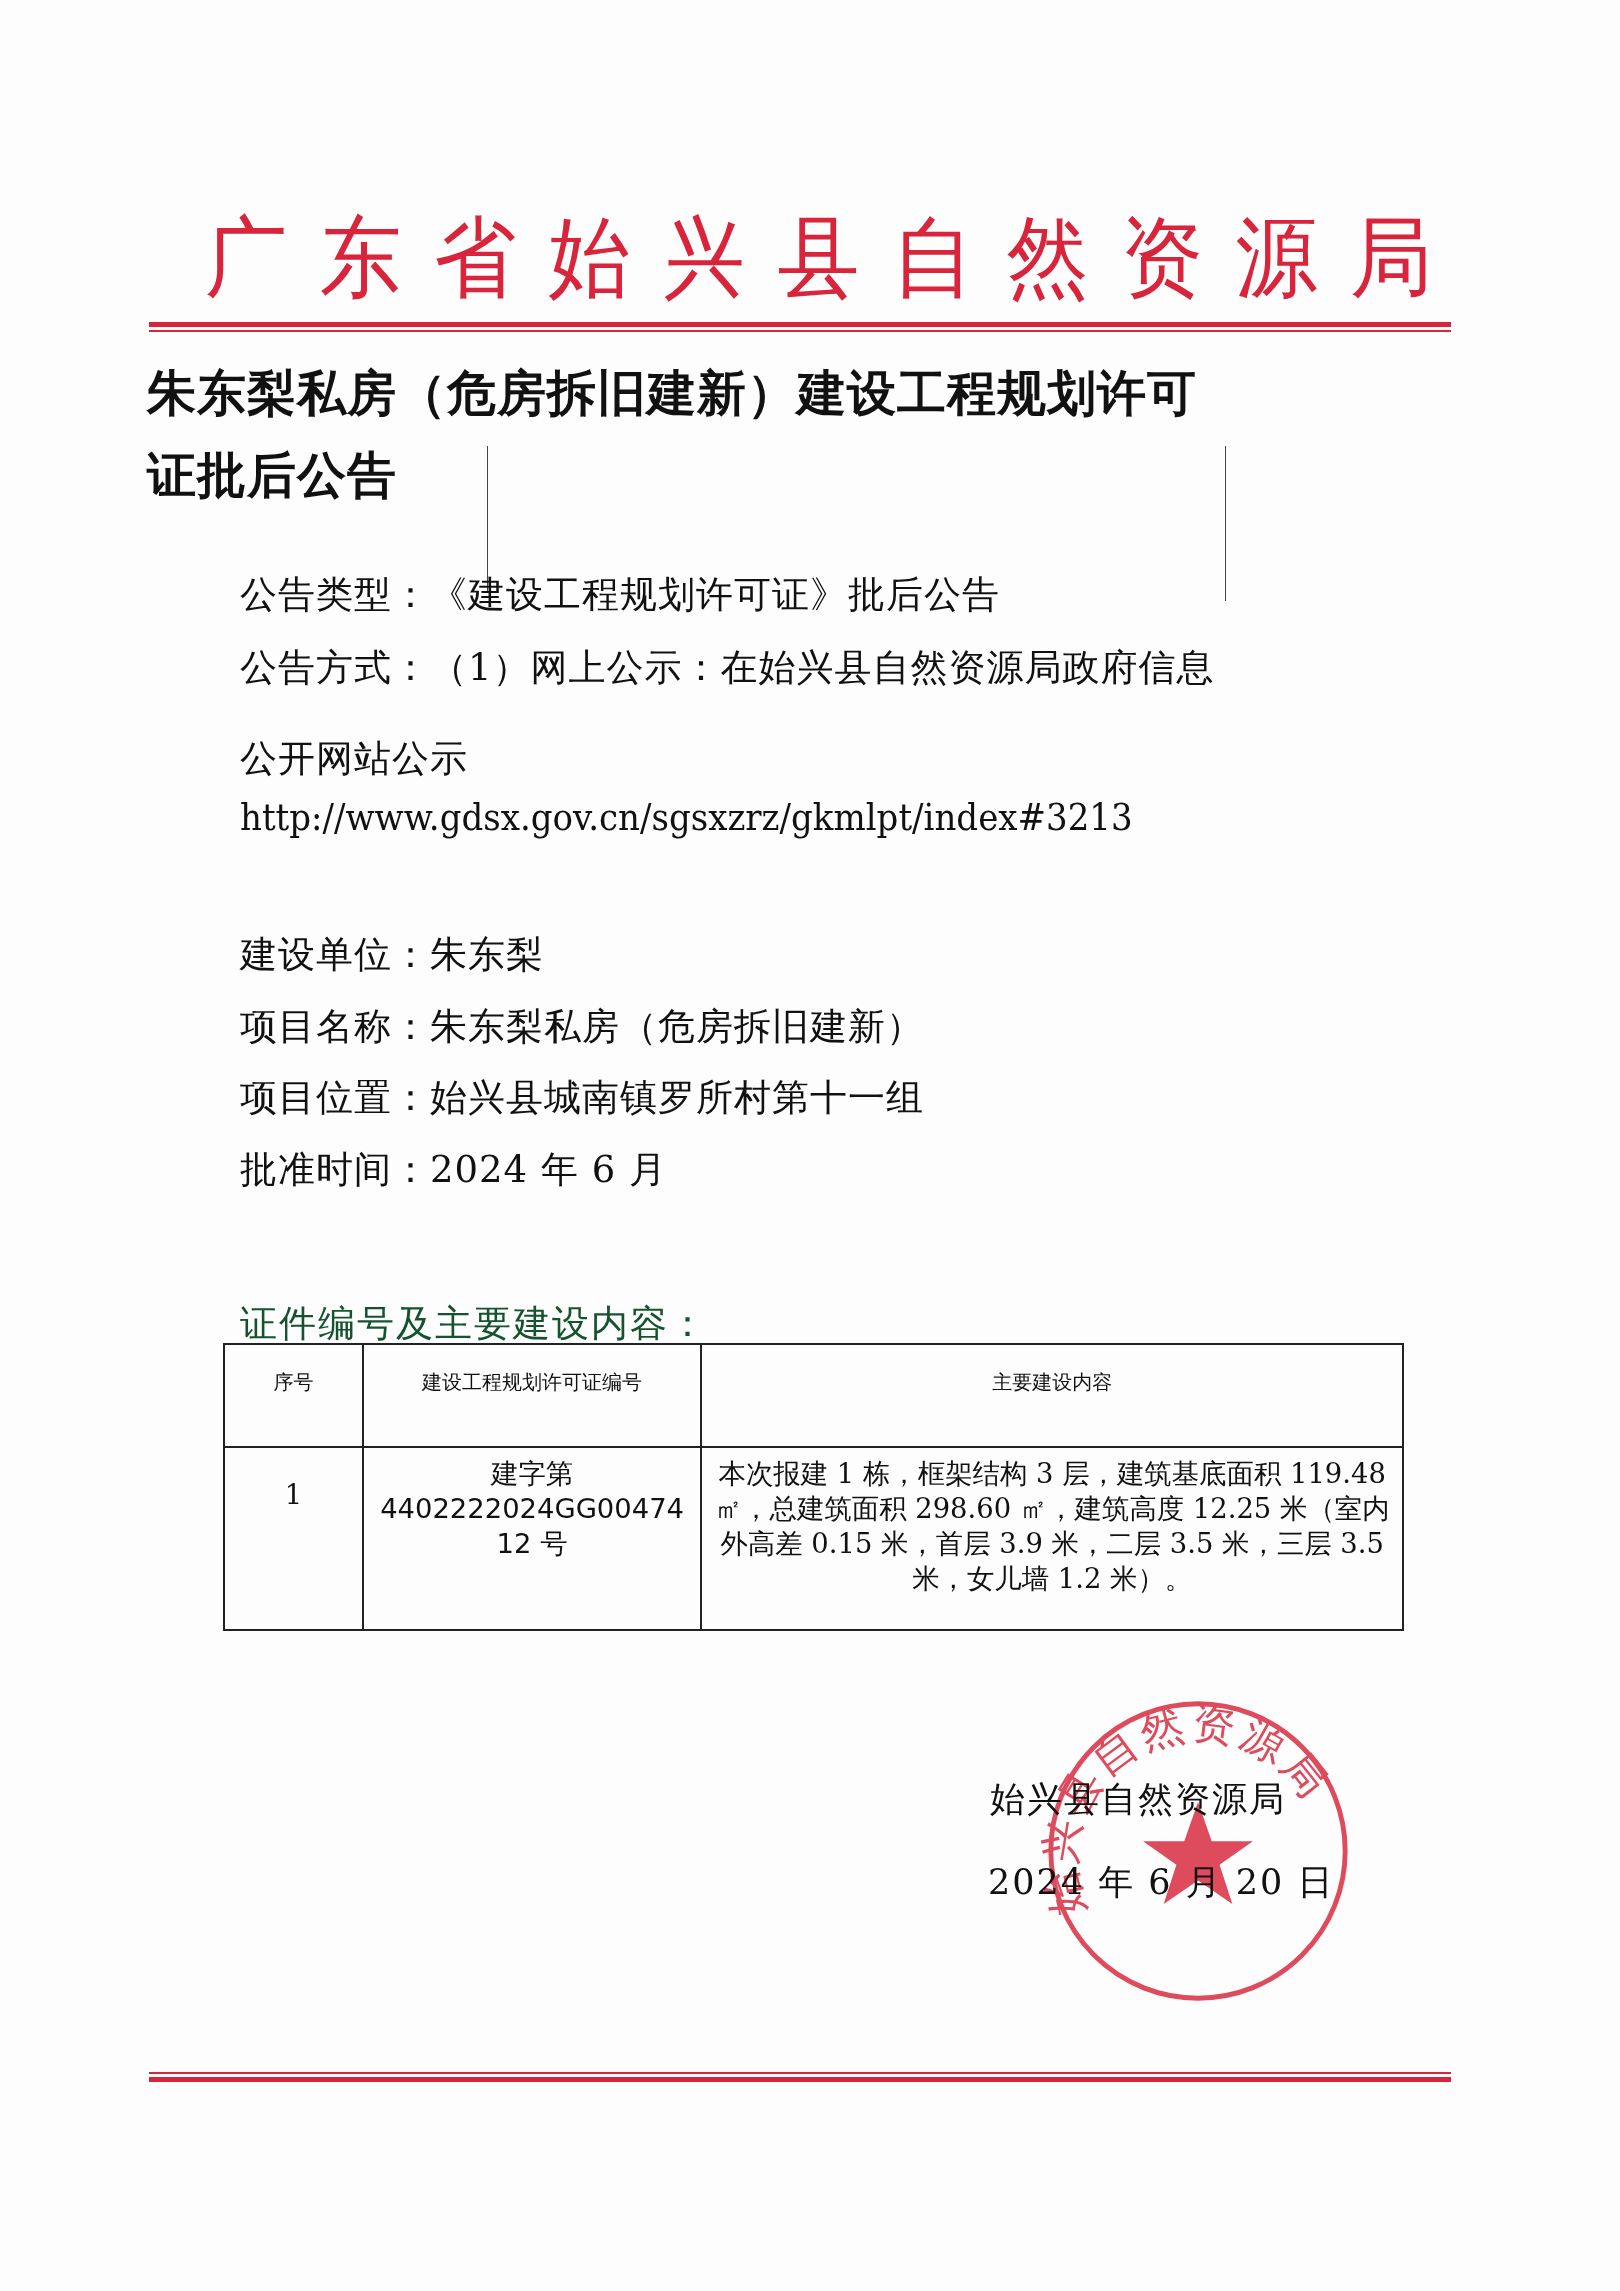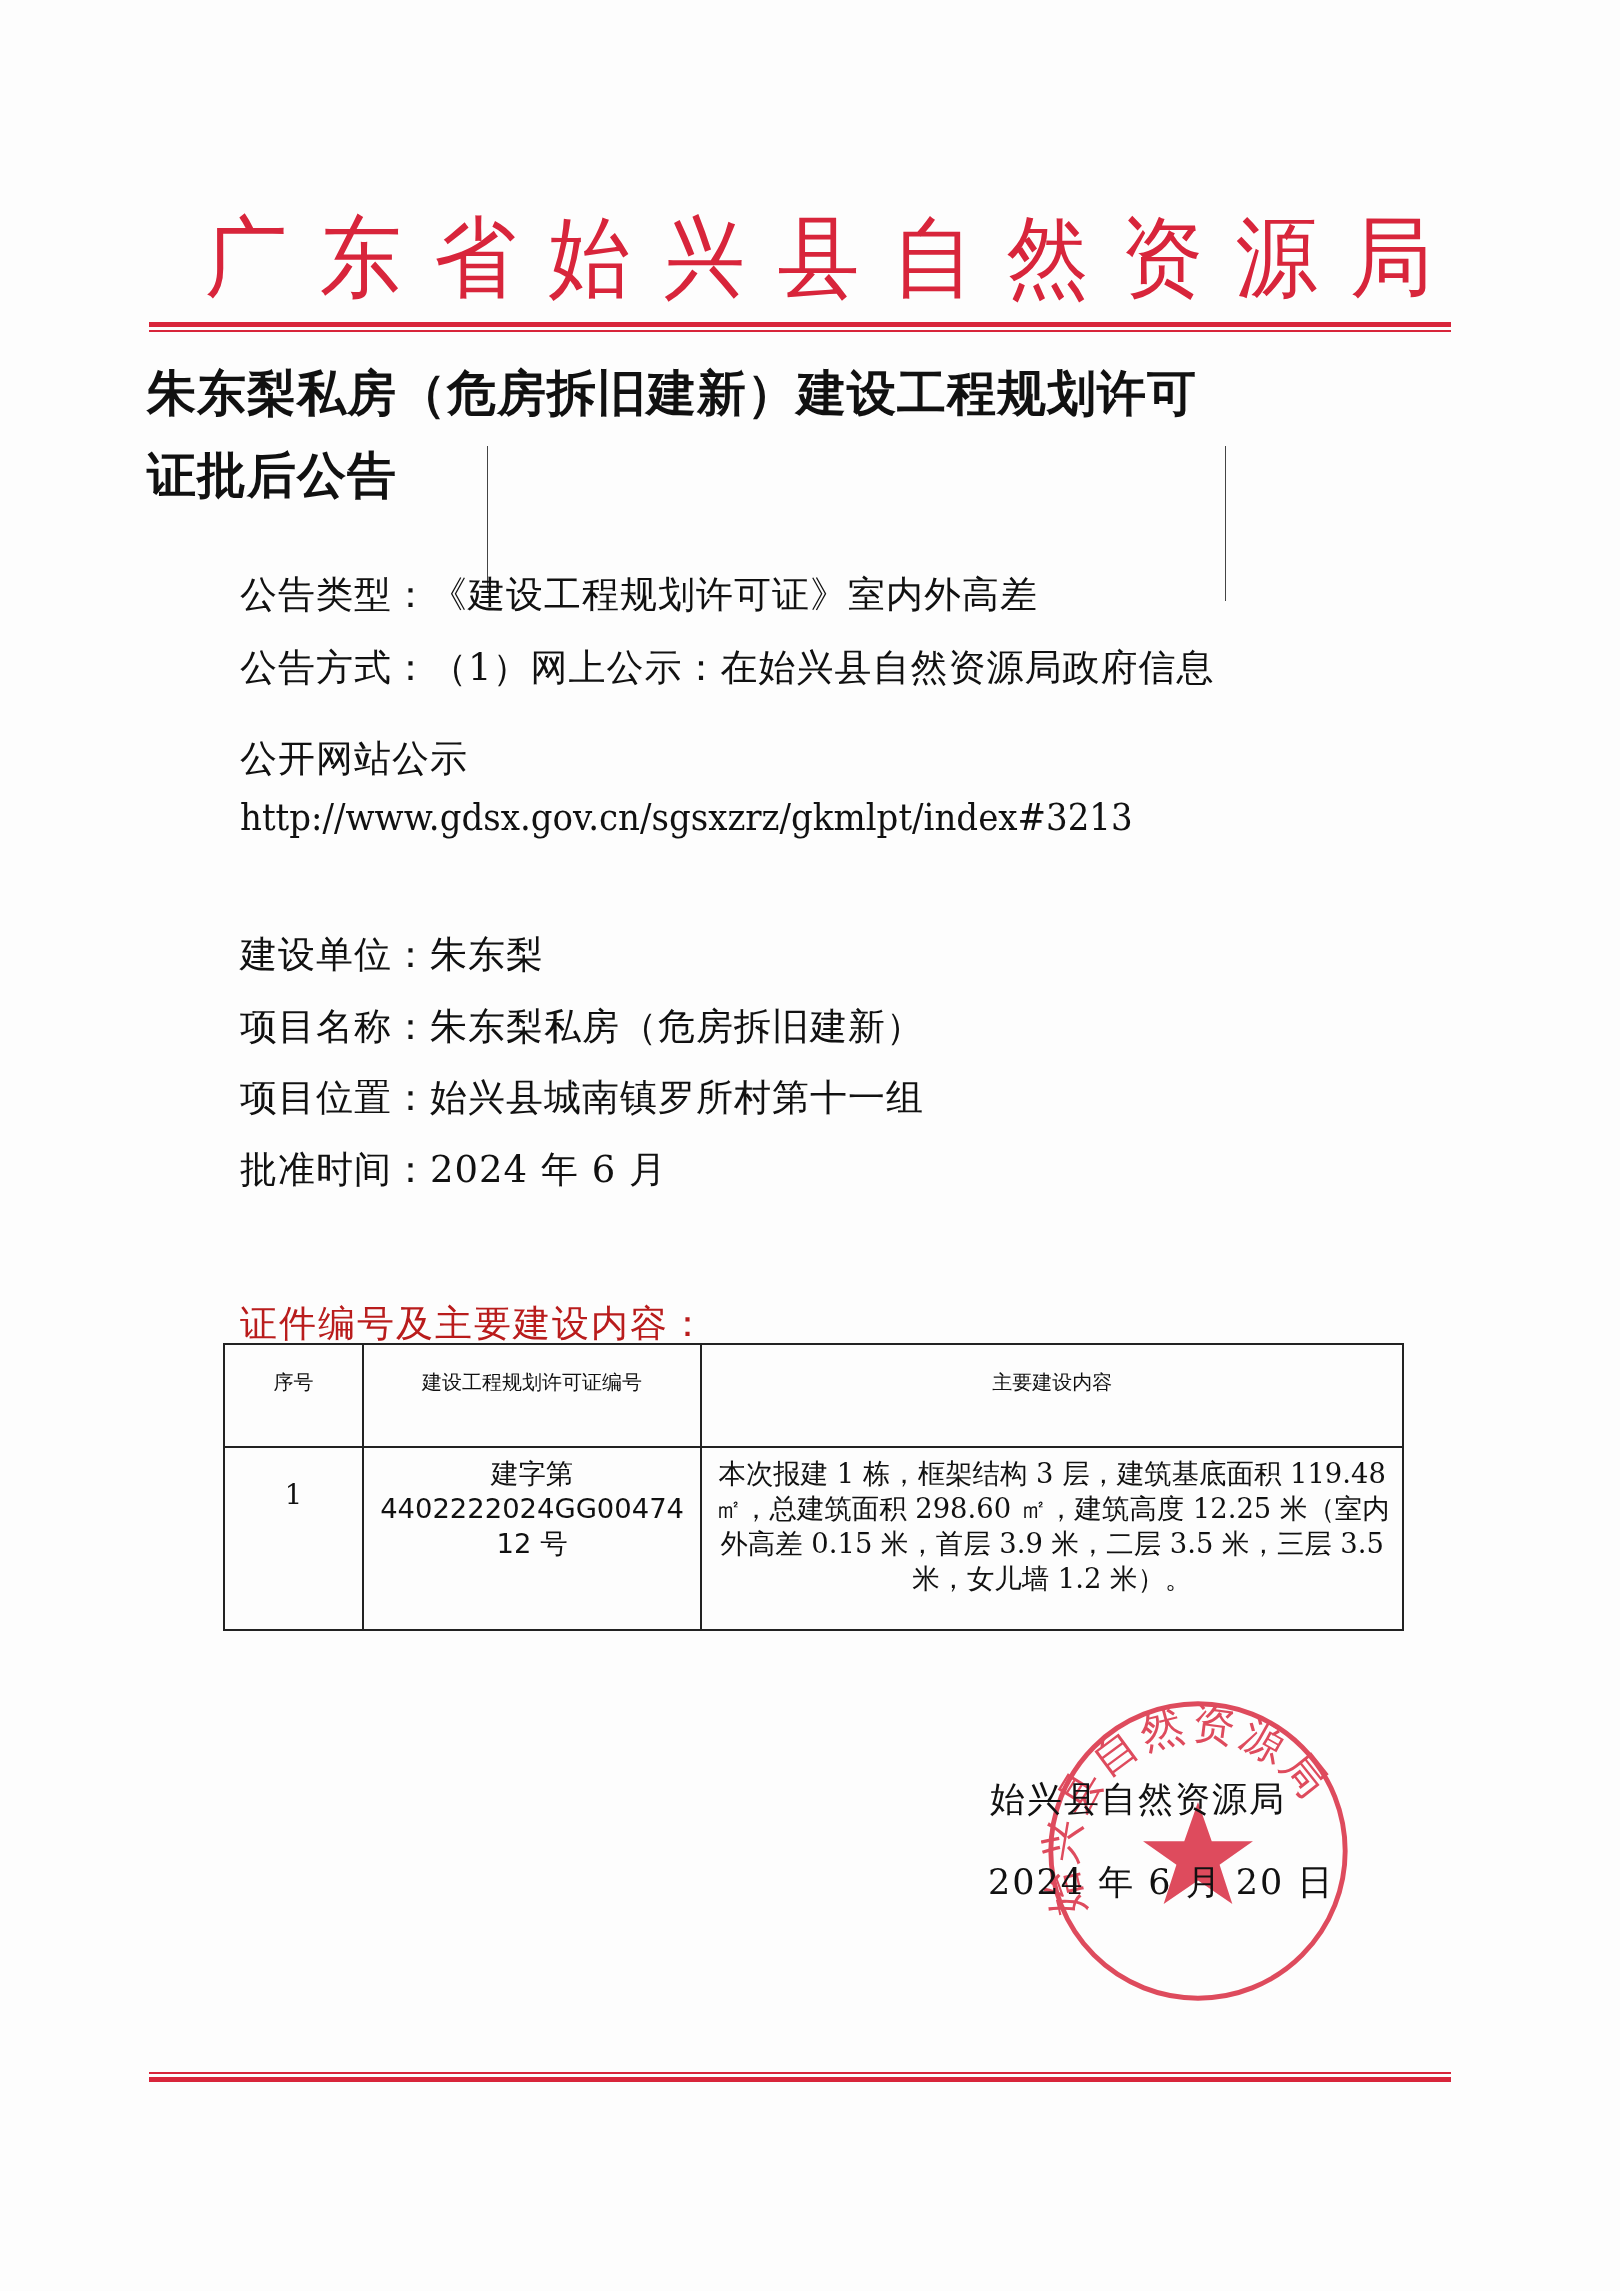--- a/index.html
+++ b/index.html
@@ -32,21 +32,21 @@
 
   
   .field { position: absolute; left: 240px; font-size: 37px; line-height: 1; color: #111;
     white-space: nowrap; letter-spacing: 1px; }
   .field .label { }
   .field .value { }
 
   .url { position: absolute; left: 240px; top: 796px; font-family: "DejaVu Serif", serif;
     font-size: 37px; letter-spacing: 0px; color: #111; transform: scaleX(0.92); transform-origin: left; }
 
-  .section-title { position: absolute; left: 240px; top: 1299px; font-size: 37px; color:#b91c1c; letter-spacing: 2px; }
+  .section-title { position: absolute; left: 240px; top: 1299px; font-size: 37px; color:#14532d; letter-spacing: 2px; }
 
   
   table.permits { position: absolute; left: 223px; top: 1343px; width: 1181px;
     border-collapse: collapse; font-family: "DejaVu Sans", "Liberation Sans", sans-serif; color: #111; }
   table.permits th, table.permits td { border: 2px solid #222; text-align: center; vertical-align: top; padding: 0; }
   table.permits th { font-weight: normal; font-size: 20px; line-height: 39px; height: 83px; padding-top: 18px; }
   table.permits td { font-size: 27.4px; line-height: 35px; height: 152px; padding-top: 7.8px; }
   .col1 { width: 138px; }
   .col2 { width: 337px; }
   .col3 { width: 706px; margin-top: 24px; }
@@ -87,21 +87,21 @@
       <div class="thin"></div>
   </div>
 
   <div class="title title-1">朱东梨私房（危房拆旧建新）建设工程规划许可</div>
   <div class="title title-2">证批后公告</div>
 
   <div class="scan-line" style="left:487px; top:446px; height:147px;"></div>
   <div class="scan-line" style="left:1225px; top:446px; height:155px;"></div>
 
   <div class="field" style="top:576px;">
-    <span class="label">公告类型：</span><span class="value">《建设工程规划许可证》室内外高差</span>
+    <span class="label">公告类型：</span><span class="value">《建设工程规划许可证》批后公告</span>
   </div>
   <div class="field" style="top:649px;">
     <span class="label">公告方式：</span><span class="value">（1）网上公示：在始兴县自然资源局政府信息</span>
   </div>
   <div class="field" style="top:740px;">
     <span class="value">公开网站公示</span>
   </div>
   <div class="url">http://www.gdsx.gov.cn/sgsxzrz/gkmlpt/index#3213</div>
   <div class="field" style="top:936px;">
     <span class="label">建设单位：</span><span class="value">朱东梨</span>

